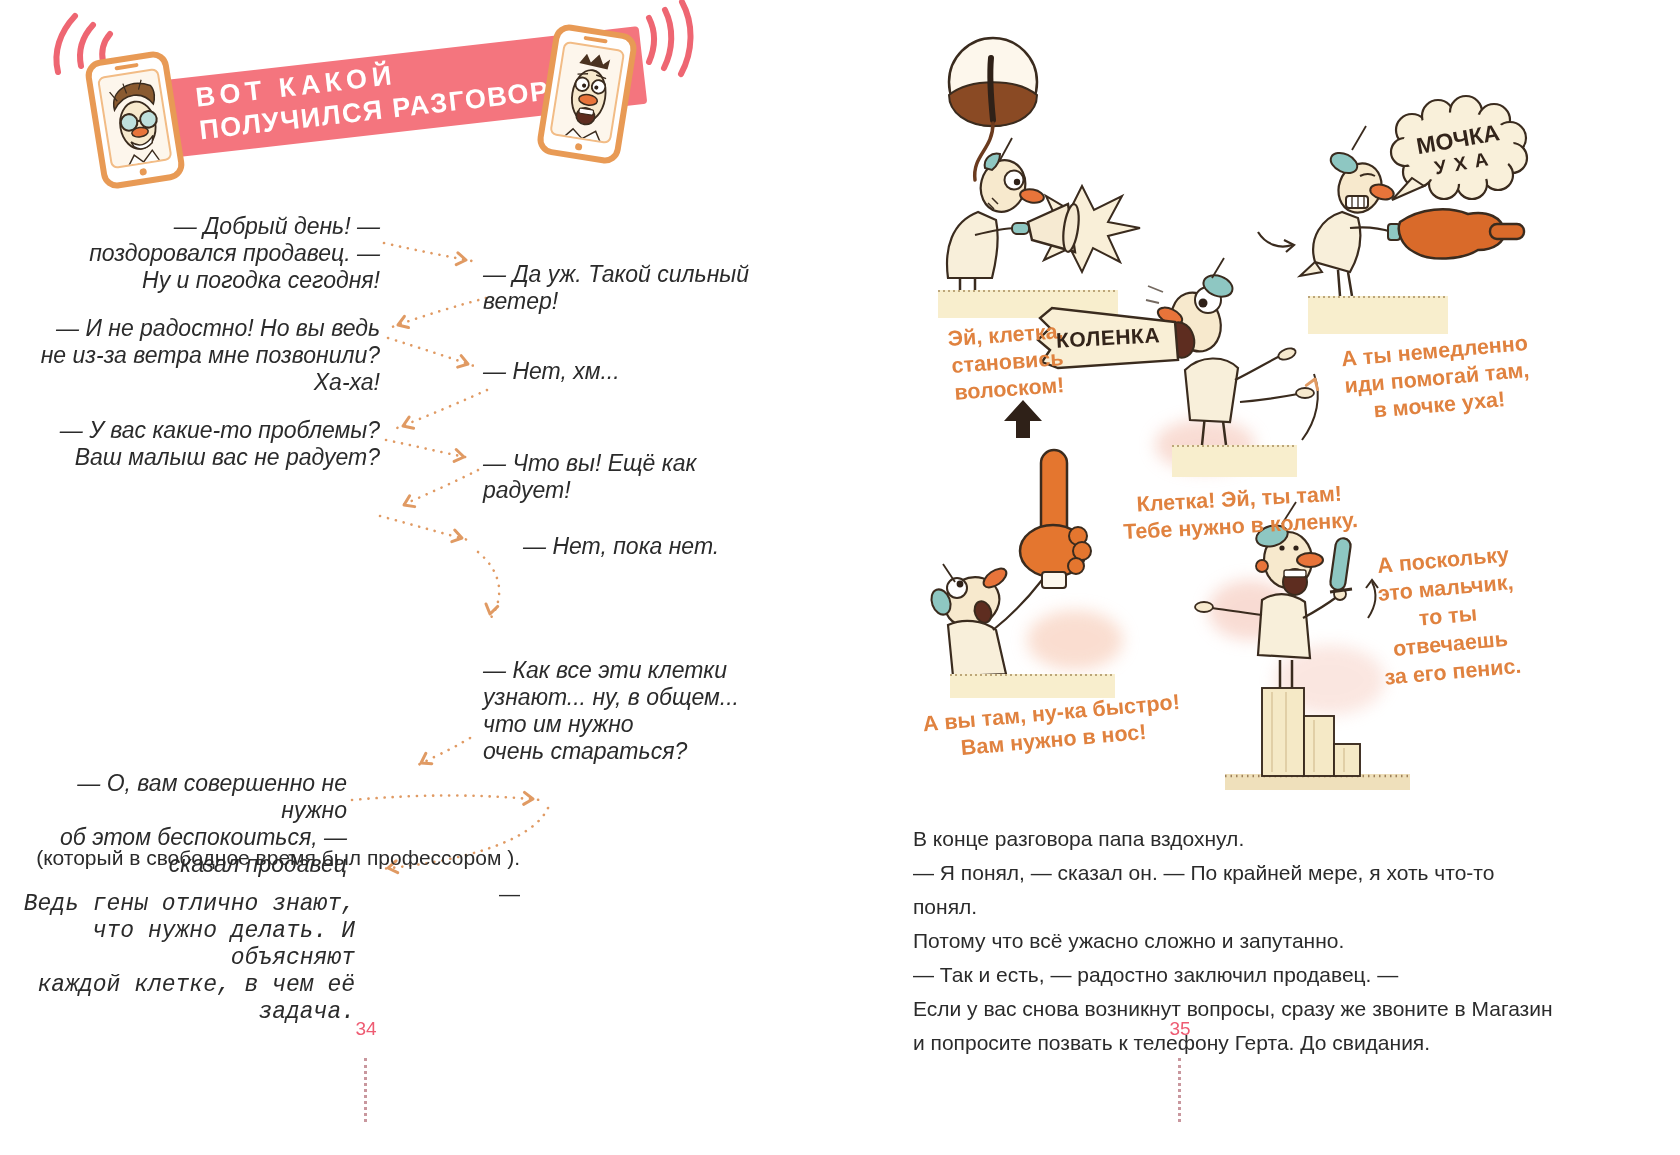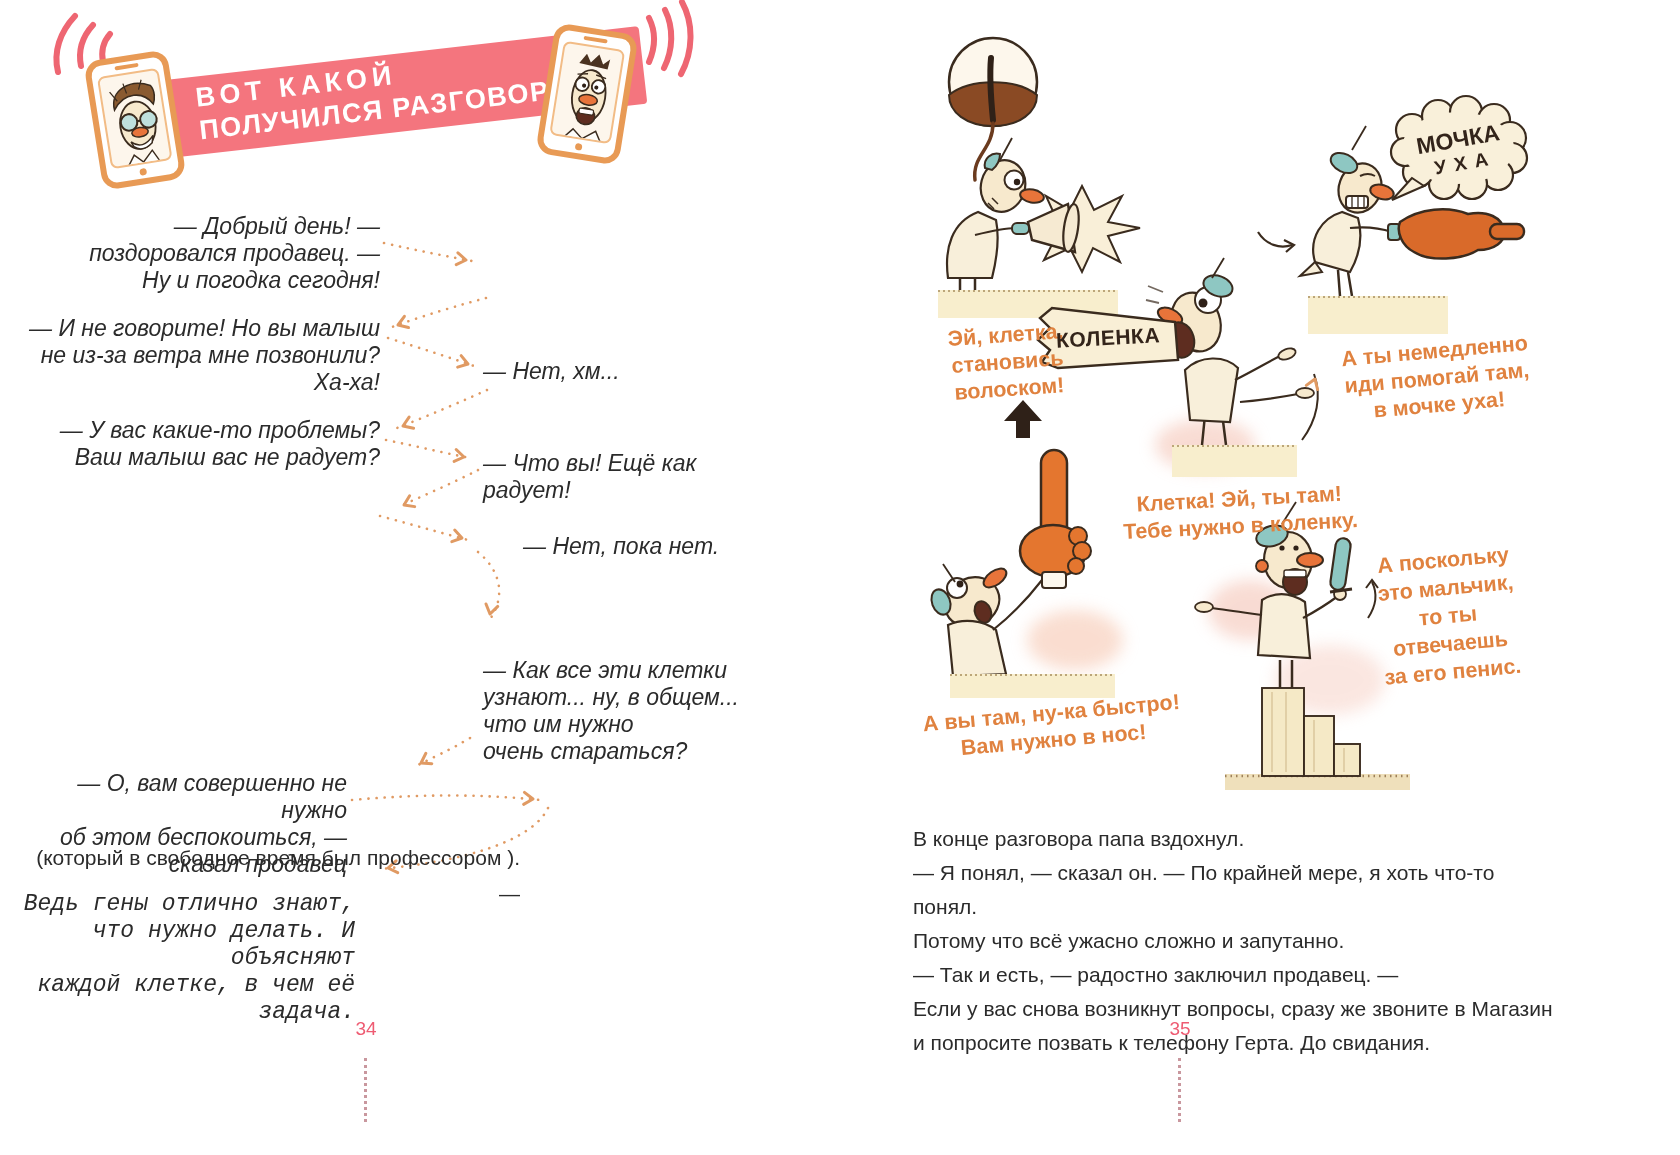--- a/index.html
+++ b/index.html
@@ -291,21 +291,23 @@
         <rect x="23" y="57" width="14" height="5" rx="1.5" fill="#fff" stroke="#3a2b1e" stroke-width="1.2"></rect>
         <path d="M 10,90 L 20,78 L 30,86 L 42,77 L 50,90 Z" fill="#fdfdfb" stroke="#3a2b1e" stroke-width="1.4"></path>
       </svg>
     </div>
     <div class="dot"></div>
   </div>
 
   <div class="abs dlg seller pre" style="left:20px;top:213px;width:360px;">— Добрый день! —
 поздоровался продавец. —
 Ну и погодка сегодня!</div>
-  <div class="abs dlg seller pre" style="left:20px;top:315px;width:360px;">— И не говорите! Но вы малыш
+  <div class="abs dlg pre" style="left:483px;top:261px;width:280px;">— Да уж. Такой сильный
+ветер!</div>
+  <div class="abs dlg seller pre" style="left:20px;top:315px;width:360px;">— И не радостно! Но вы ведь
 не из-за ветра мне позвонили?
 Ха-ха!</div>
   <div class="abs dlg pre" style="left:483px;top:358px;width:280px;">— Нет, хм...</div>
   <div class="abs dlg seller pre" style="left:20px;top:417px;width:360px;">— У вас какие-то проблемы?
 Ваш малыш вас не радует?</div>
   <div class="abs dlg pre" style="left:483px;top:450px;width:300px;">— Что вы! Ещё как радует!</div>
   <div class="abs dlg pre" style="left:483px;top:533px;width:280px;margin-left:40px;">— Нет, пока нет.</div>
   <div class="abs dlg pre" style="left:483px;top:629px;width:280px;margin-top:28px;">— Как все эти клетки
 узнают... ну, в общем...
 что им нужно

